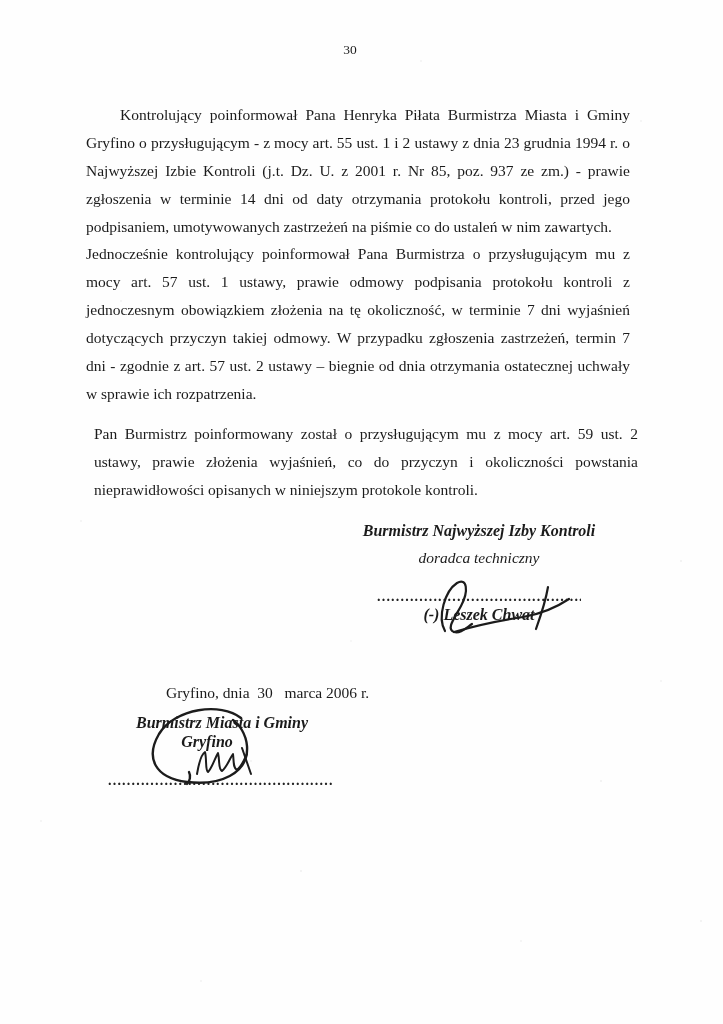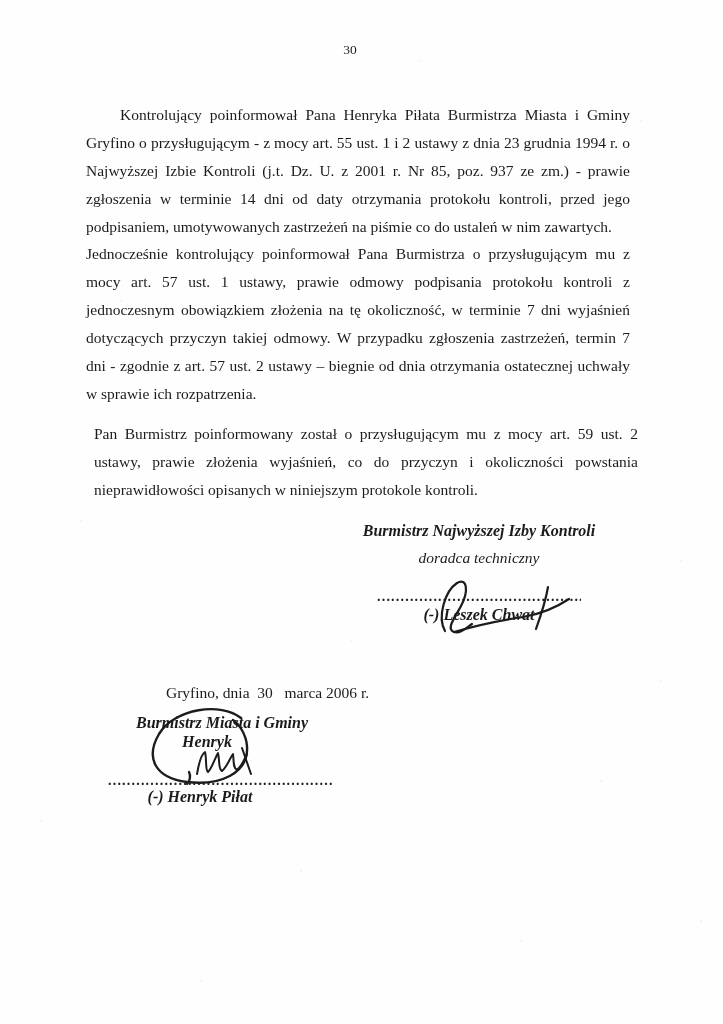--- a/index.html
+++ b/index.html
@@ -167,23 +167,22 @@
 
   <svg class="sig-svg sig-chwat" width="145" height="60" viewBox="0 0 145 60">
     <path d="M12 52 C4 38 12 12 24 4 C34 -2 36 12 28 27 C21 40 13 50 21 53 C27 55 33 49 39 45" stroke-width="2.2"></path>
     <path d="M21 53 C45 46 70 41 90 38 C108 35 124 28 136 20" stroke-width="2.2"></path>
     <path d="M115 8 C113 20 108 36 103 50" stroke-width="2.2"></path>
   </svg>
 
   <div class="date-line">Gryfino, dnia  30   marca 2006 r.</div>
 
   <div class="mayor-line1 org-line">Burmistrz Miasta i Gminy</div>
-  <div class="mayor-line2 org-line">Henryk</div>
+  <div class="mayor-line2 org-line">Gryfino</div>
   <div class="dots dots-left">........................................................................</div>
-  <div class="mayor-signed signed-name">(-) Henryk Piłat</div>
 
   <svg class="sig-svg sig-pilat" width="112" height="84" viewBox="0 0 112 84">
     <path d="M96 14 C76 -2 30 4 14 30 C0 54 10 74 42 78 C74 82 104 70 102 42 C101 30 94 20 88 16" stroke-width="2.4"></path>
     <path d="M52 70 C54 58 57 50 60 48 C62 56 60 66 63 68 C67 64 70 54 73 49 C75 57 73 65 77 67 C82 63 85 54 88 50 C89 58 88 64 92 66 C97 62 100 54 102 50" stroke-width="2"></path>
     <path d="M97 44 L106 70" stroke-width="2"></path>
     <path d="M44 68 C46 72 45 77 42 80" stroke-width="2.4"></path>
   </svg>
 
 </div>
 

